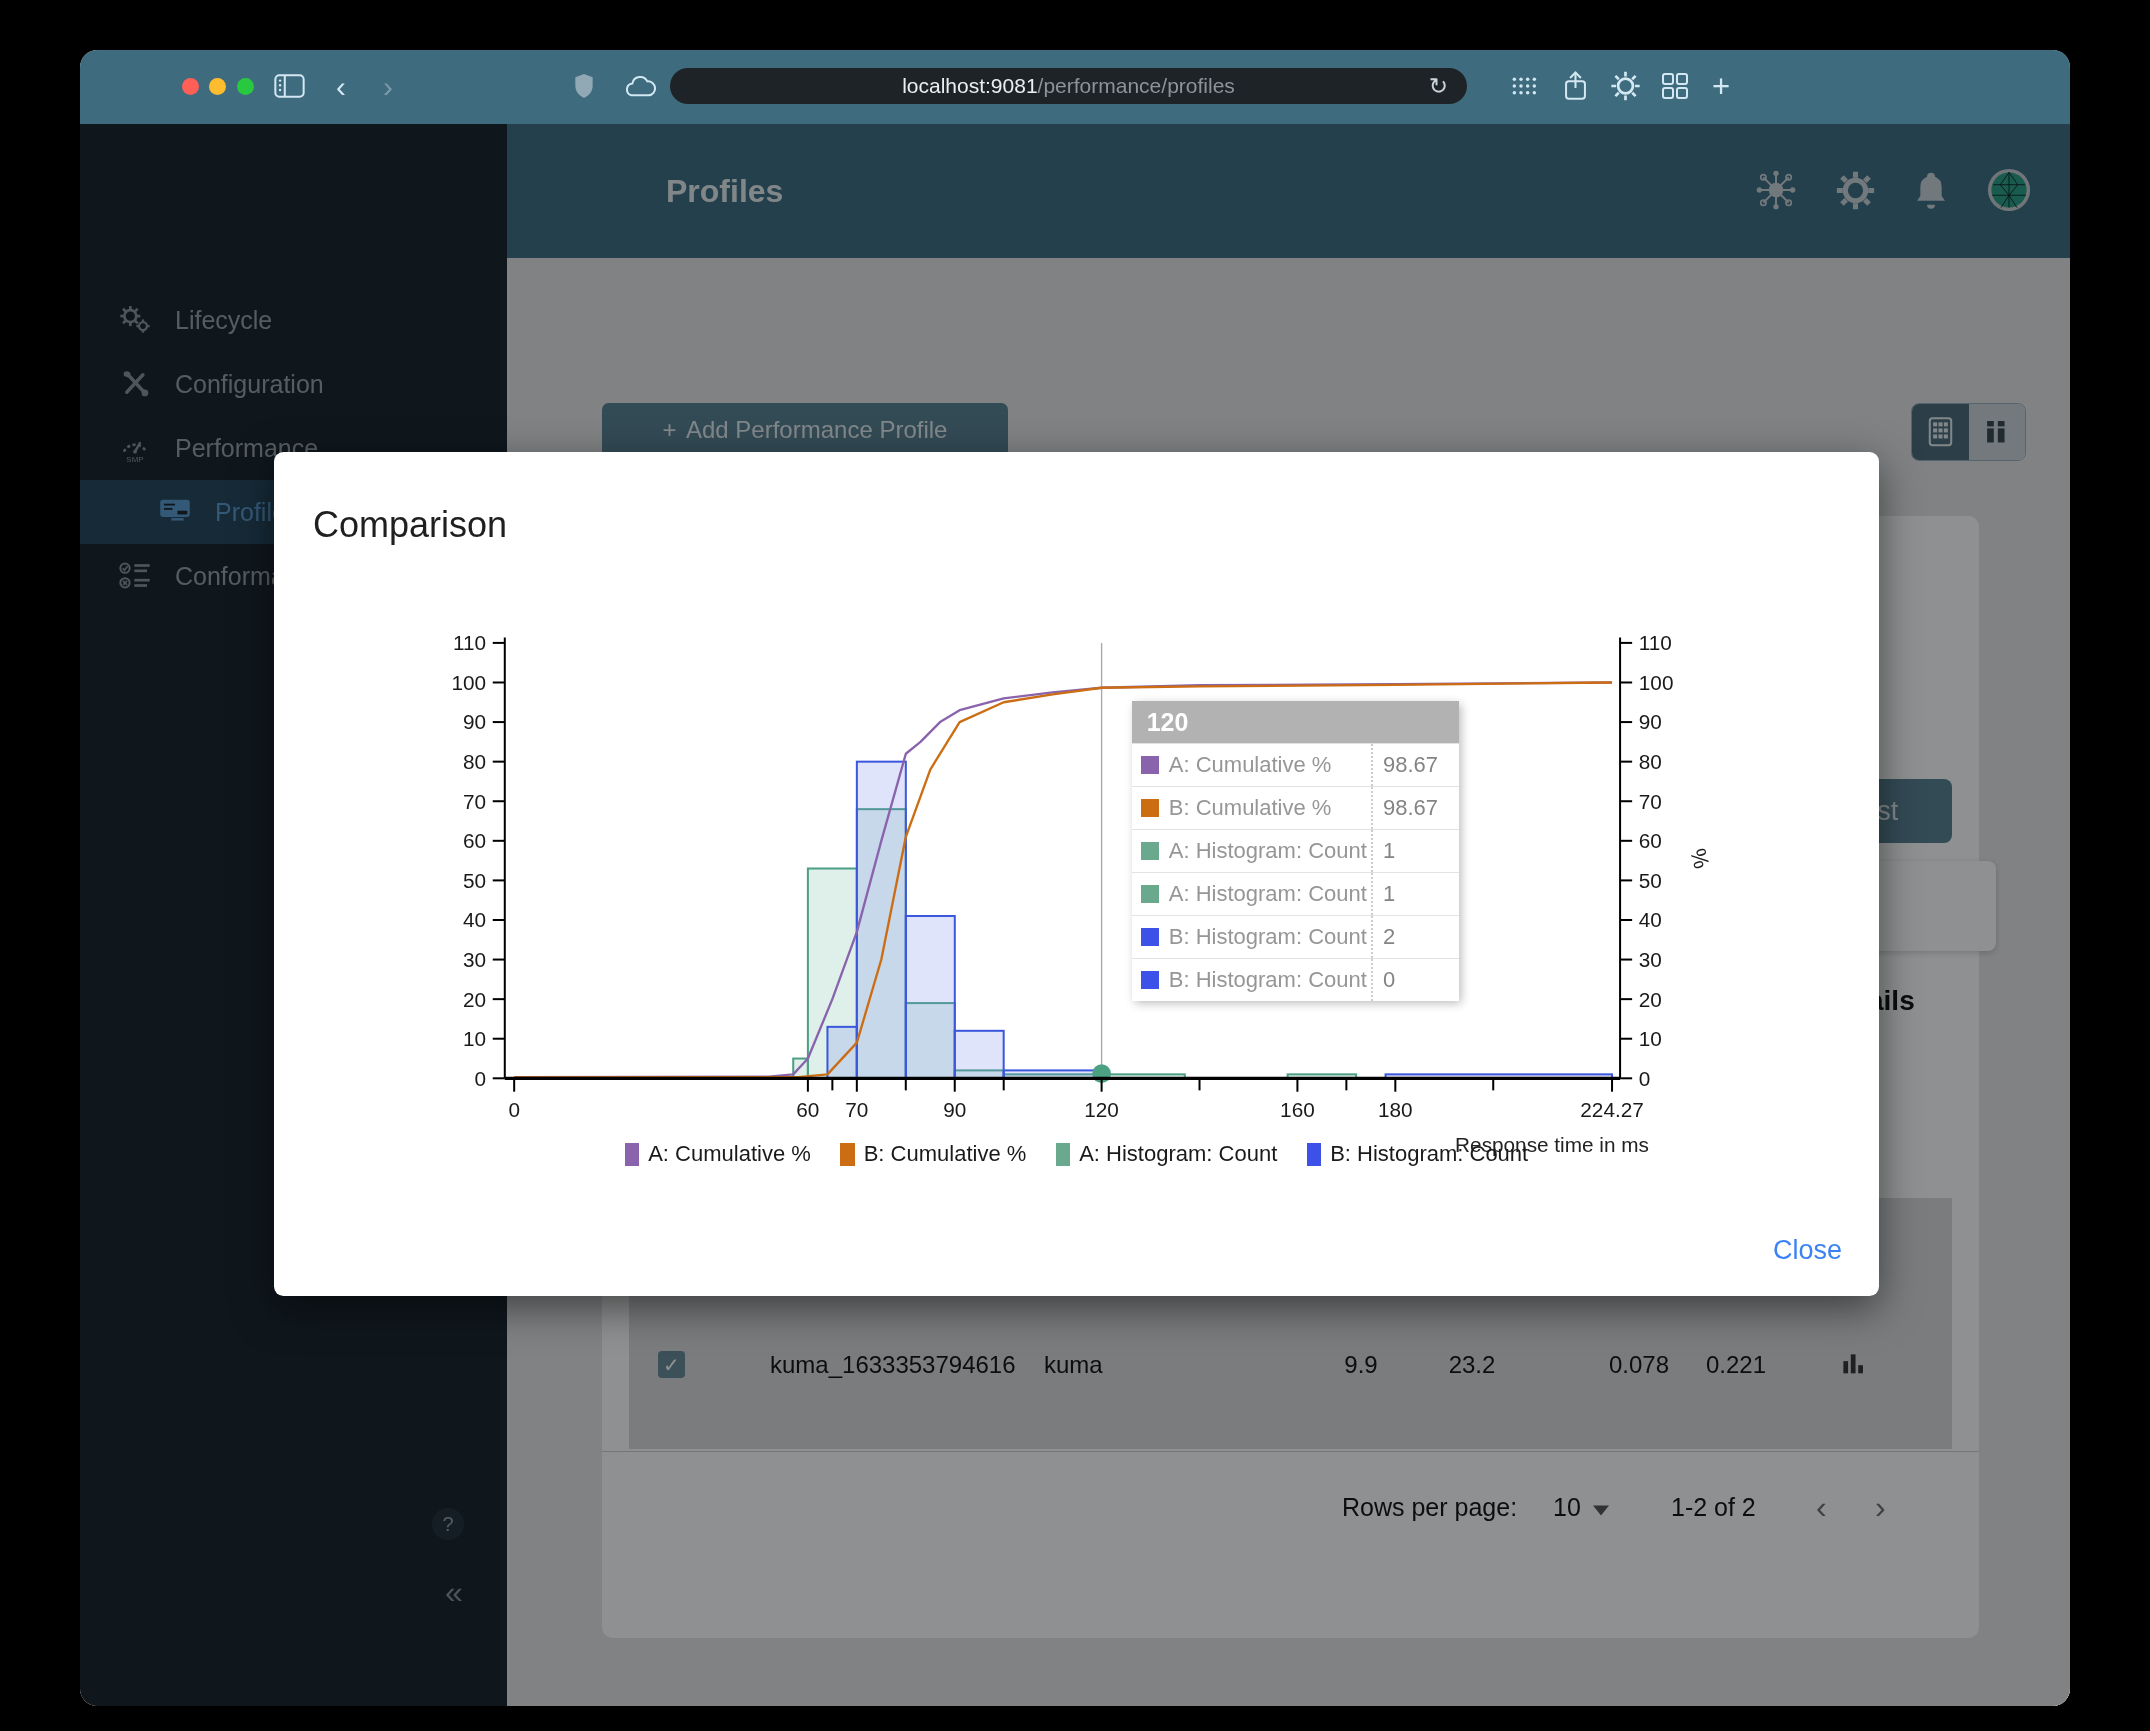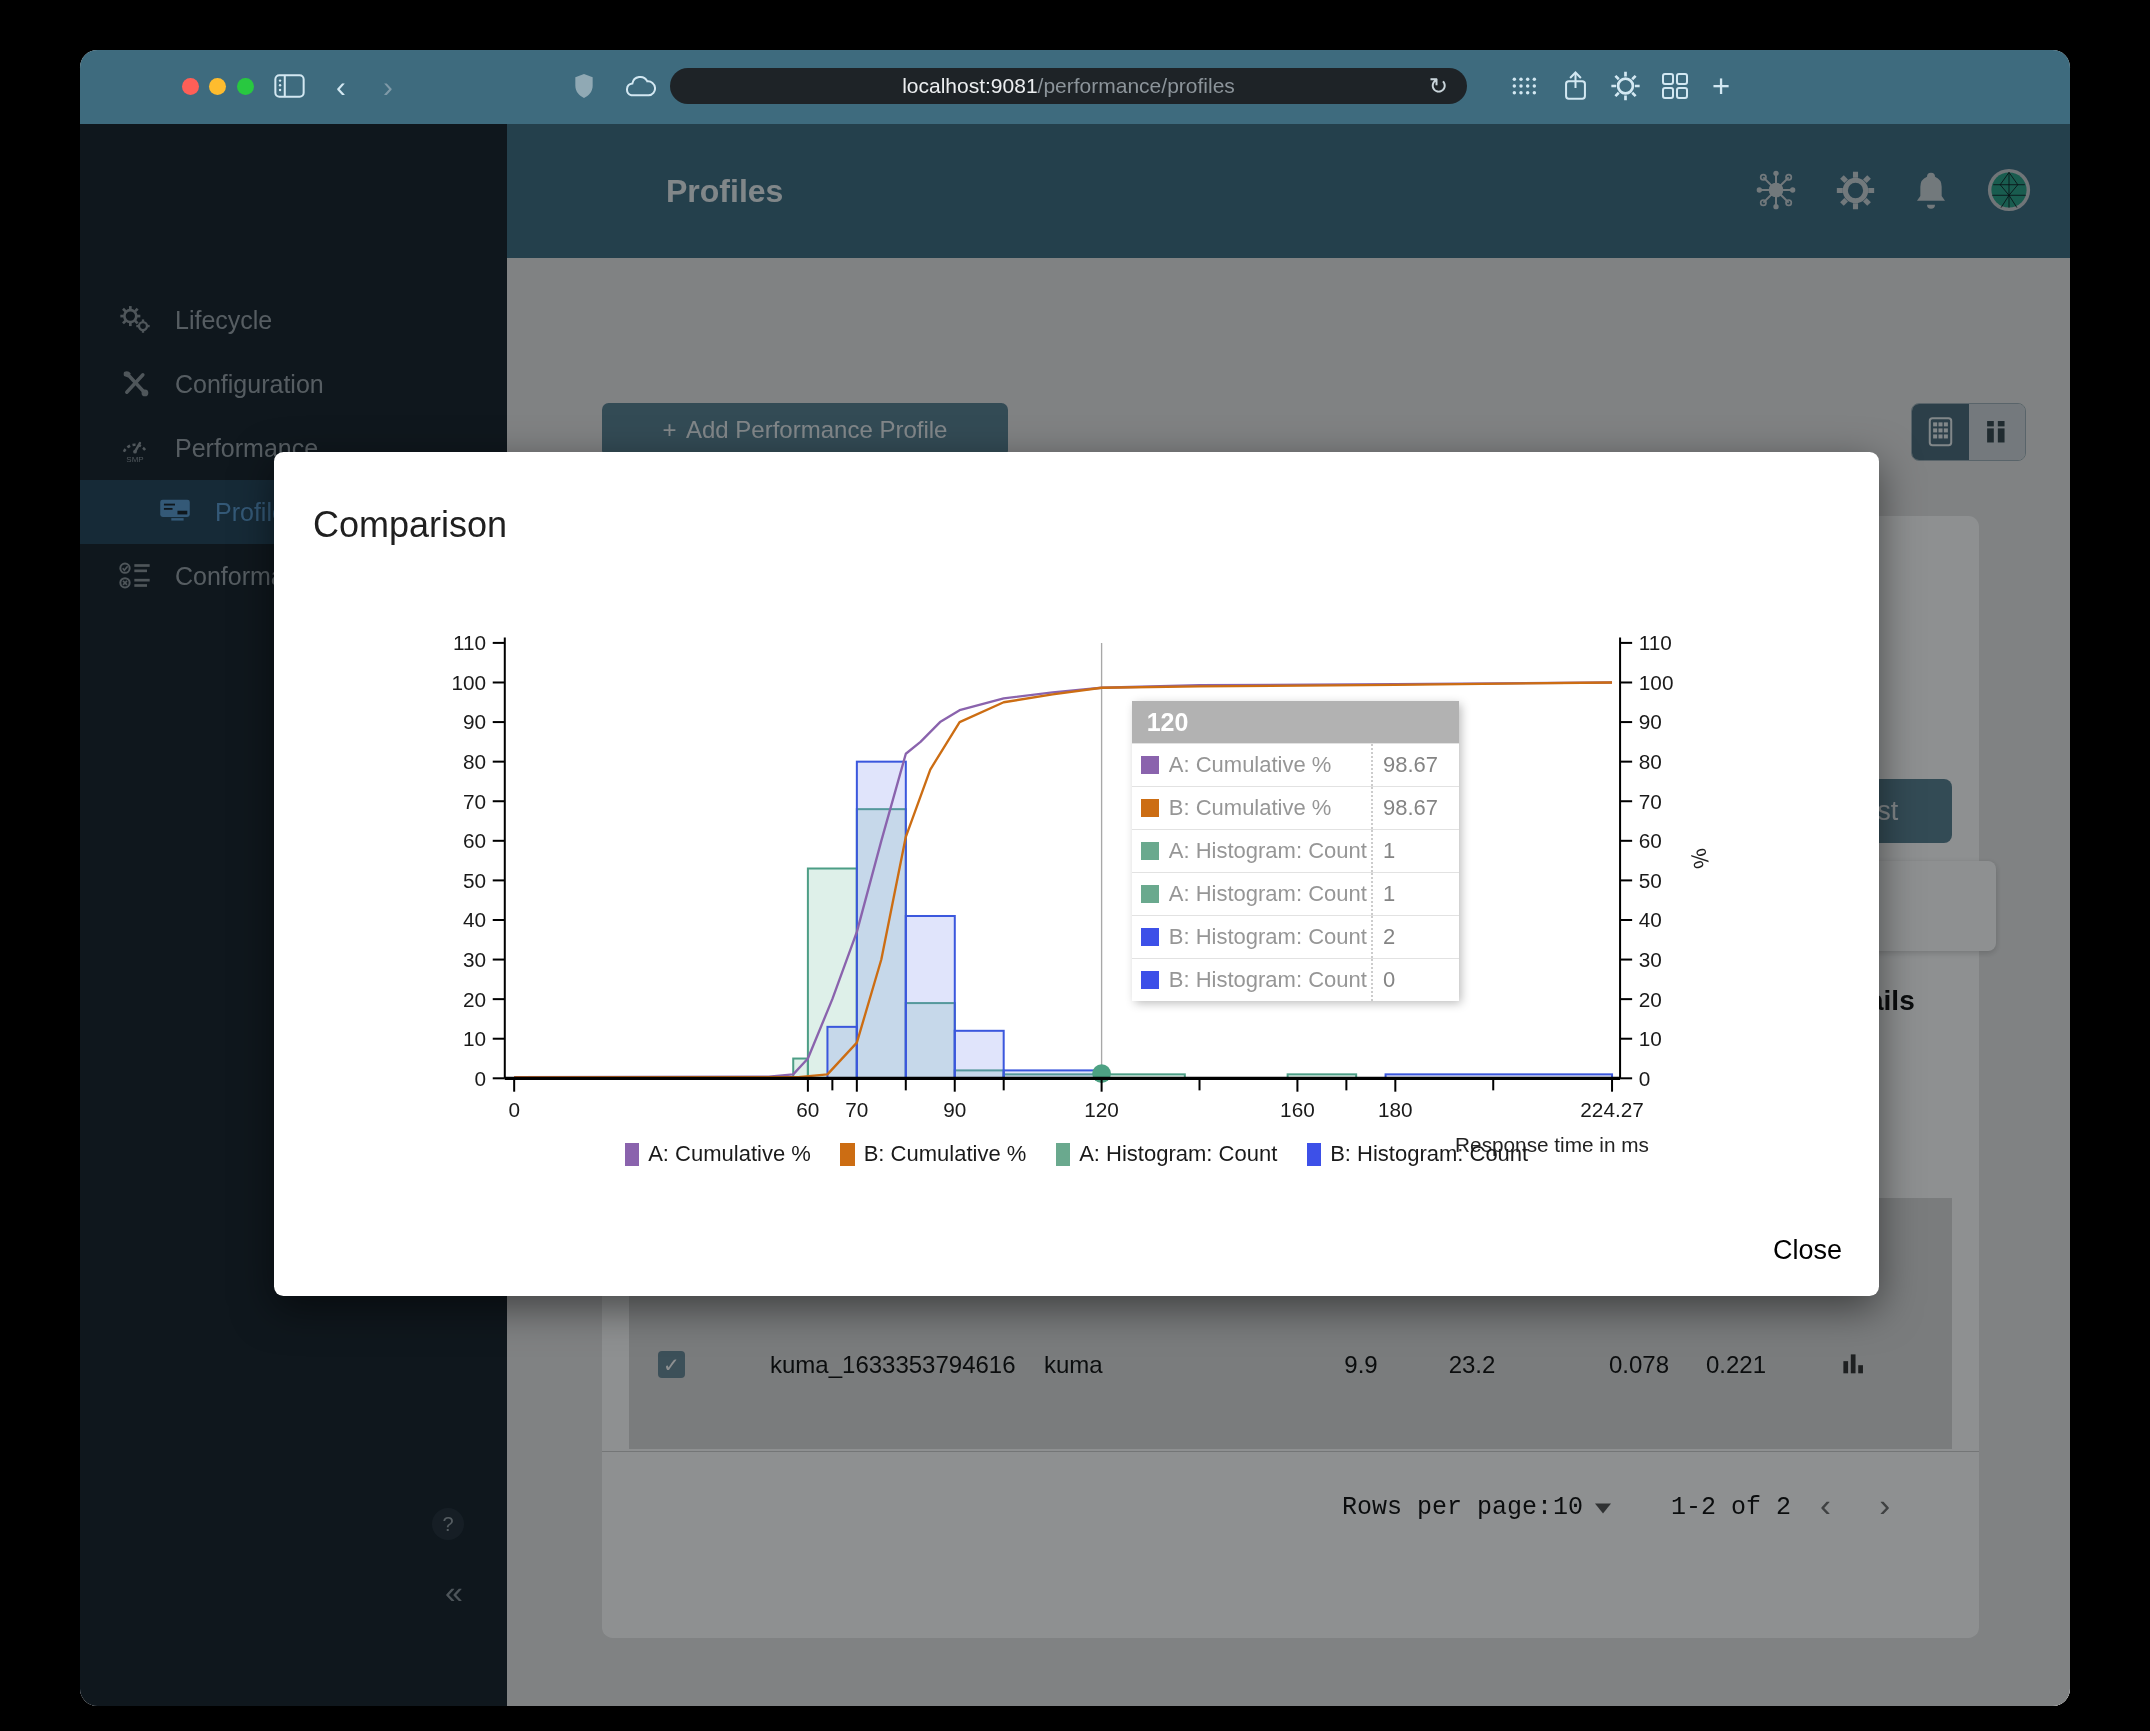--- a/index.html
+++ b/index.html
@@ -55,32 +55,32 @@
                border-radius:8px; box-shadow:0 2px 6.7px rgba(0,0,0,.18);
                display:flex; align-items:center; justify-content:center; font-size:31px; color:#111; }
   .details-frag { position:absolute; left:1266px; top:469px; font-size:28px; font-weight:bold; color:#111; }
   .gray-block { position:absolute; left:27px; top:682px; width:1323px; height:251px; background:#dadada; }
   .row-item { position:absolute; color:#111; font-size:24px; }
   .checkbox { position:absolute; left:29px; top:153px; width:27px; height:27px; background:#6b8a99;
               border-radius:4px; color:#fff; font-size:20px; display:flex; align-items:center; justify-content:center; }
   .date-block { position:absolute; left:556px; top:57px; width:134px; text-align:center; line-height:1.6; }
   .divider { position:absolute; left:0; top:935px; width:100%; height:1.3px; background:#cfcfcf; }
   .pagination { position:absolute; left:0; top:951px; width:100%; height:80px; color:#111; font-size:25px; }
-  .pag-el { position:absolute; top:50%; transform:translateY(-50%);font-family:Liberation Mono, monospace; }
+  .pag-el { position:absolute; top:50%; transform:translateY(-50%); }
   .caret-down { display:inline-block; width:0; height:0; border-left:8px solid transparent;
                 border-right:8px solid transparent; border-top:10px solid #555; margin-left:12px; }
   .chev { color:#6f6f6f; font-size:32px; }
 
   .overlay { position:absolute; inset:0; background:rgba(4,8,10,0.45); z-index:10; }
 
   
   .modal { position:absolute; left:194px; top:328px; width:1605px; height:844px; background:#fff;
            border-radius:9.4px; z-index:20; box-shadow:0 12px 40px rgba(0,0,0,.5); }
   .modal-title { position:absolute; left:39px; top:52px; font-size:36px; color:#1f1f1f; }
-  .close-link { position:absolute; right:37px; top:783px; color:#000000; font-size:27px; background:none;
+  .close-link { position:absolute; right:37px; top:783px; color:#3b82f6; font-size:27px; background:none;
                 border:none; cursor:pointer; }
   .chart-svg { position:absolute; inset:0; }
   .legend { position:absolute; left:0; top:689px; width:100%; display:flex; justify-content:center;
             gap:29.5px; align-items:center; }
   .legend-item { display:flex; align-items:center; gap:8.7px; font-size:22px; color:#1a1a1a; }
   .legend-swatch { width:14.7px; height:23px; }
 
   
   .tooltip { position:absolute; left:858px; top:249px; width:327px; background:#fff;
              box-shadow:2.7px 3.3px 9.4px rgba(0,0,0,.28); z-index:25; }

